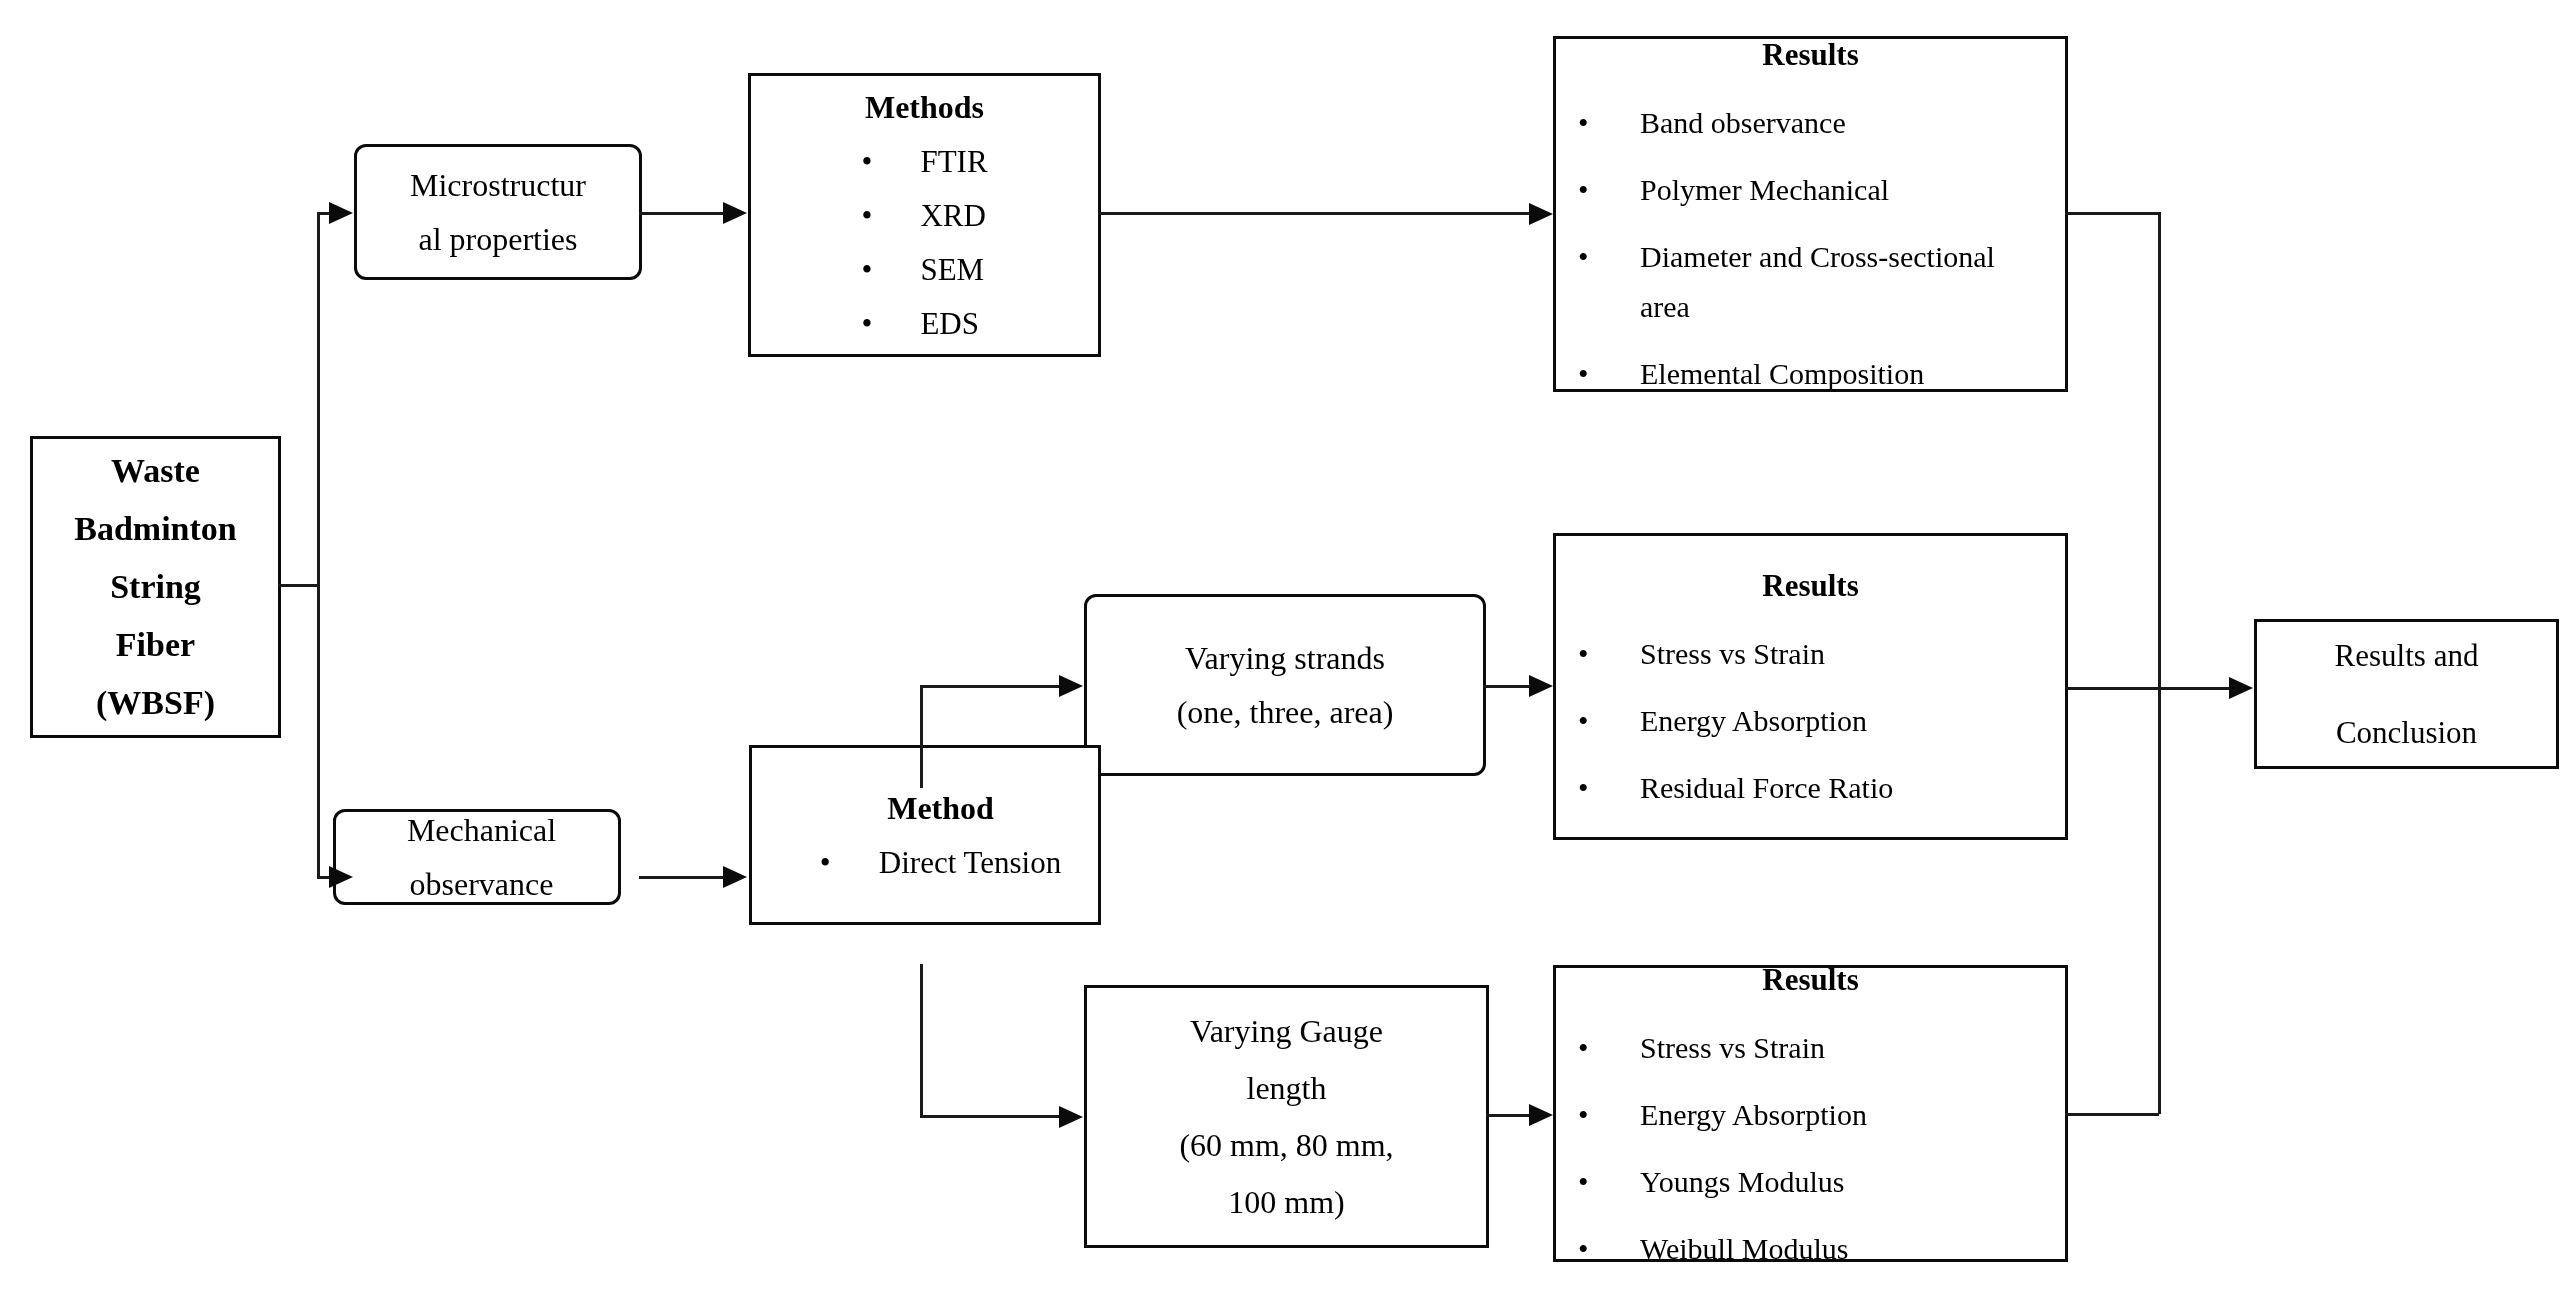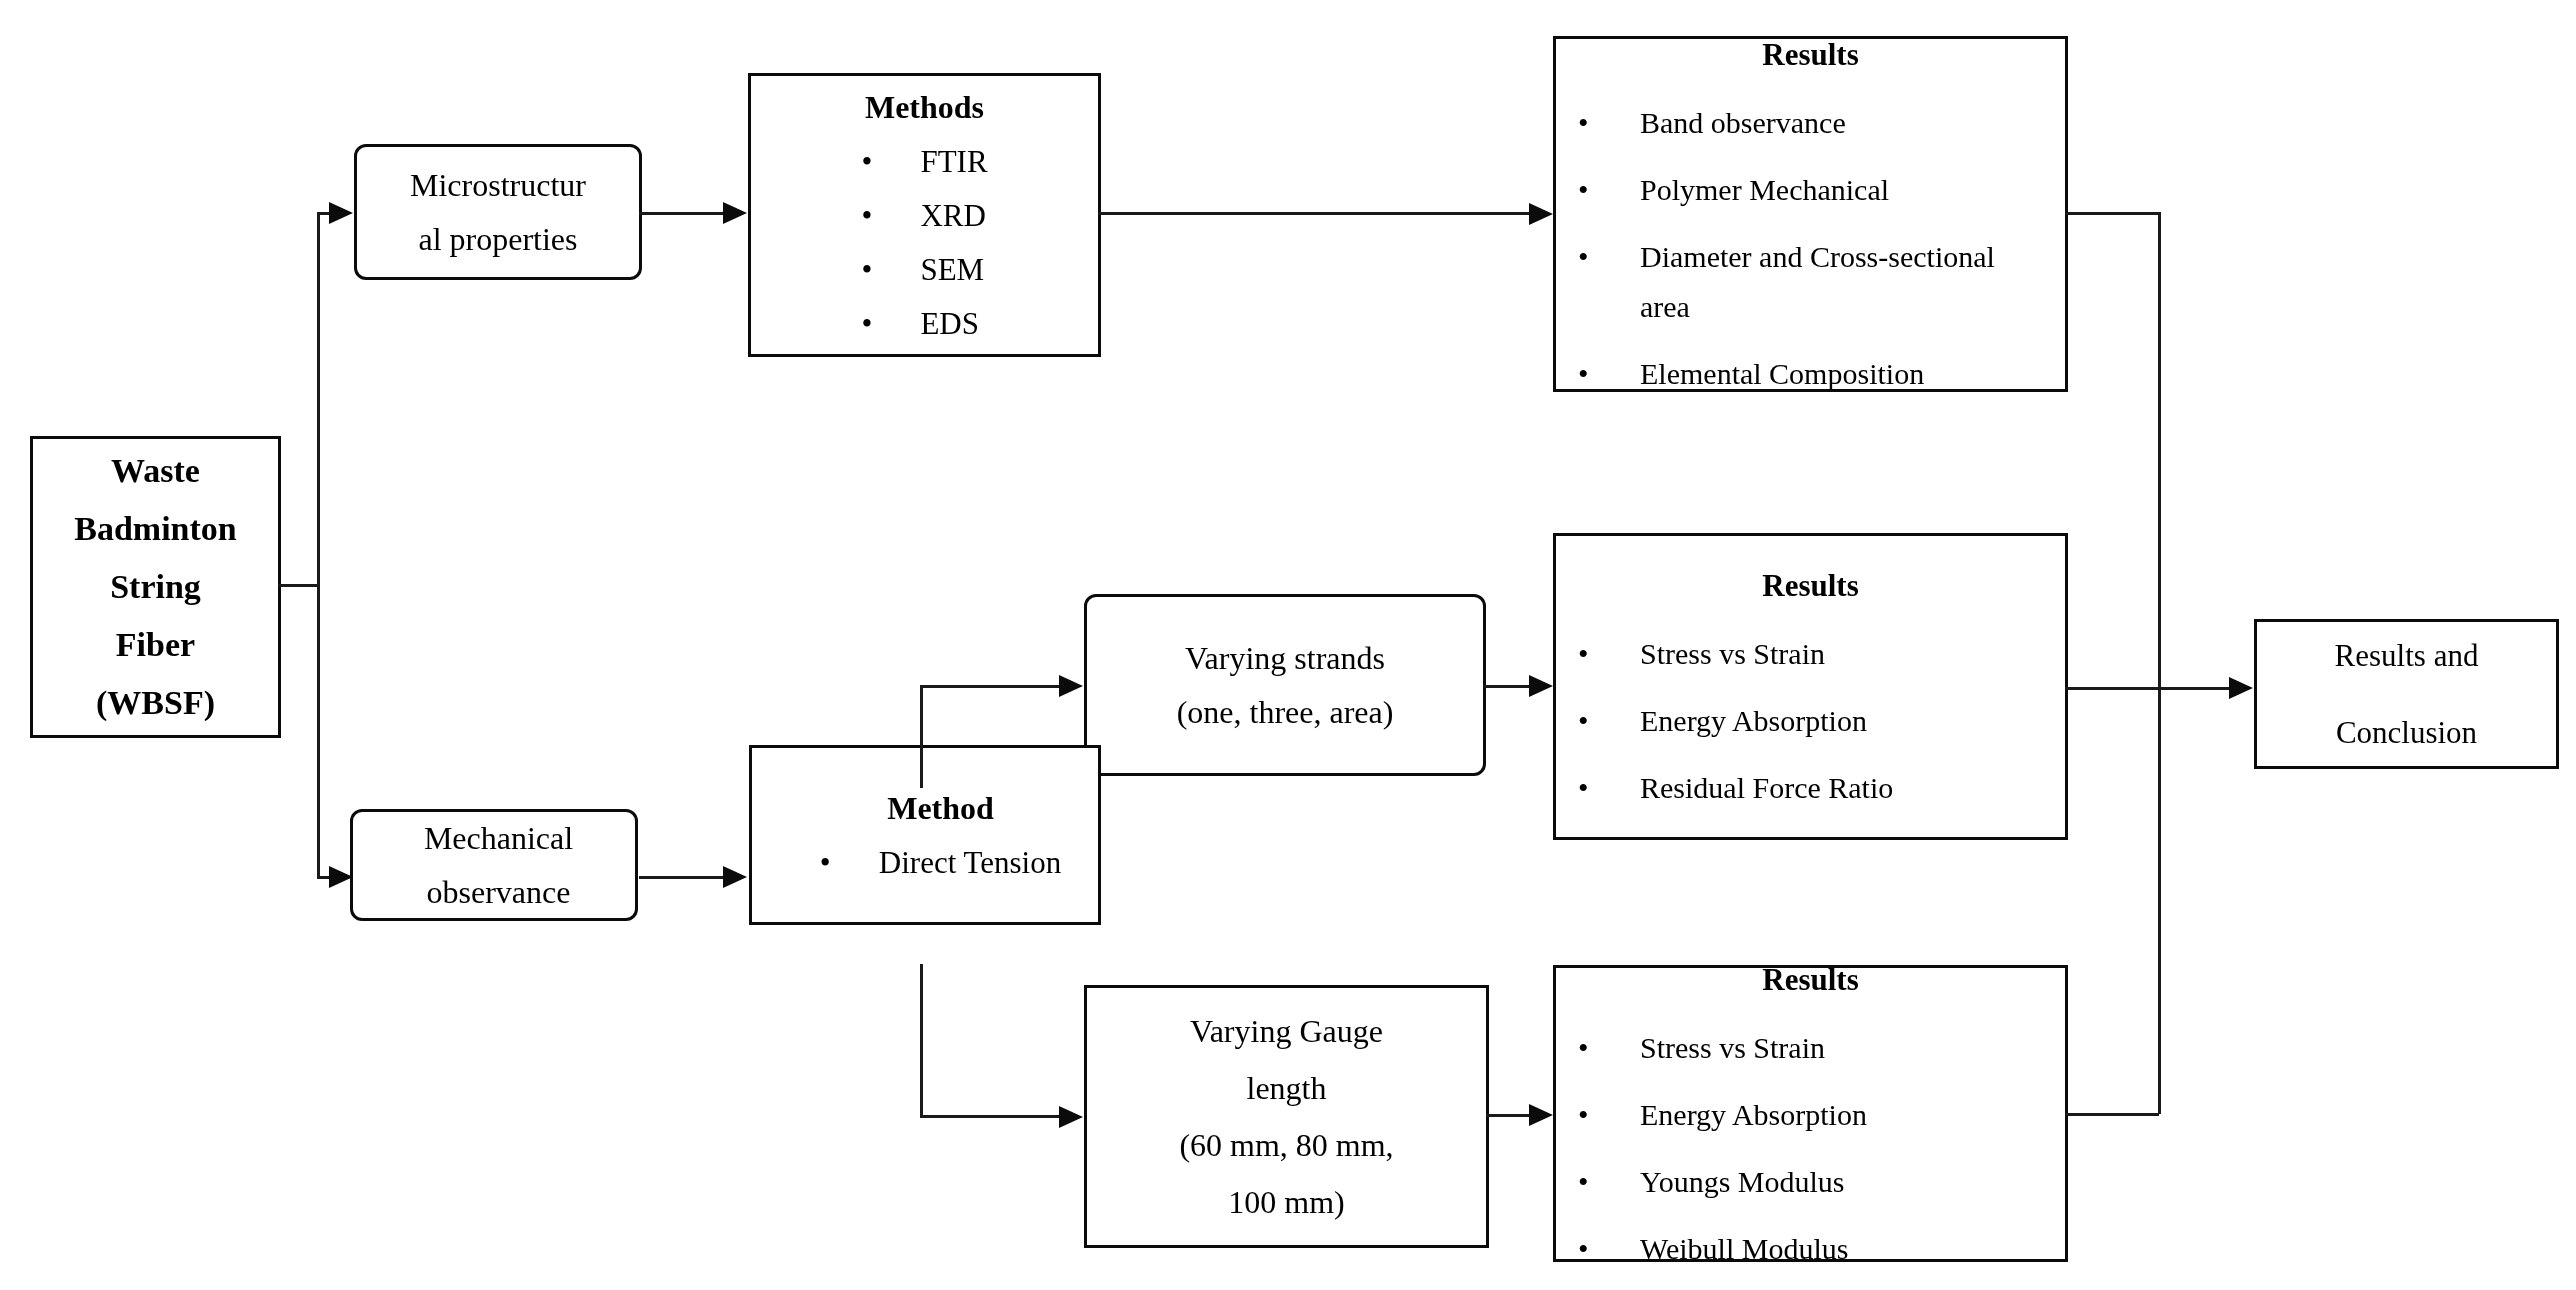--- a/index.html
+++ b/index.html
@@ -134,21 +134,21 @@
         <span class="dot">•</span>
         <span class="li-text">Energy Absorption</span>
       </div>
       <div class="li">
         <span class="dot">•</span>
         <span class="li-text">Residual Force Ratio</span>
       </div>
     </div>
   </div>
 
-  <div class="box plain-50 lines" style="left:350px;top:809px;width:288px;height:112px;padding-left:9px;">
+  <div class="box plain-50 lines" style="left:333px;top:809px;width:288px;height:96px;padding-left:9px;">
     <span>Mechanical</span>
     <span>observance</span>
   </div>
 
   <div class="box" style="left:749px;top:745px;width:352px;height:180px;padding-left:31px;">
     <div class="box-title t50">Method</div>
     <div class="clist">
       <div class="li">
         <span class="dot">•</span>
         <span class="li-text">Direct Tension</span>

